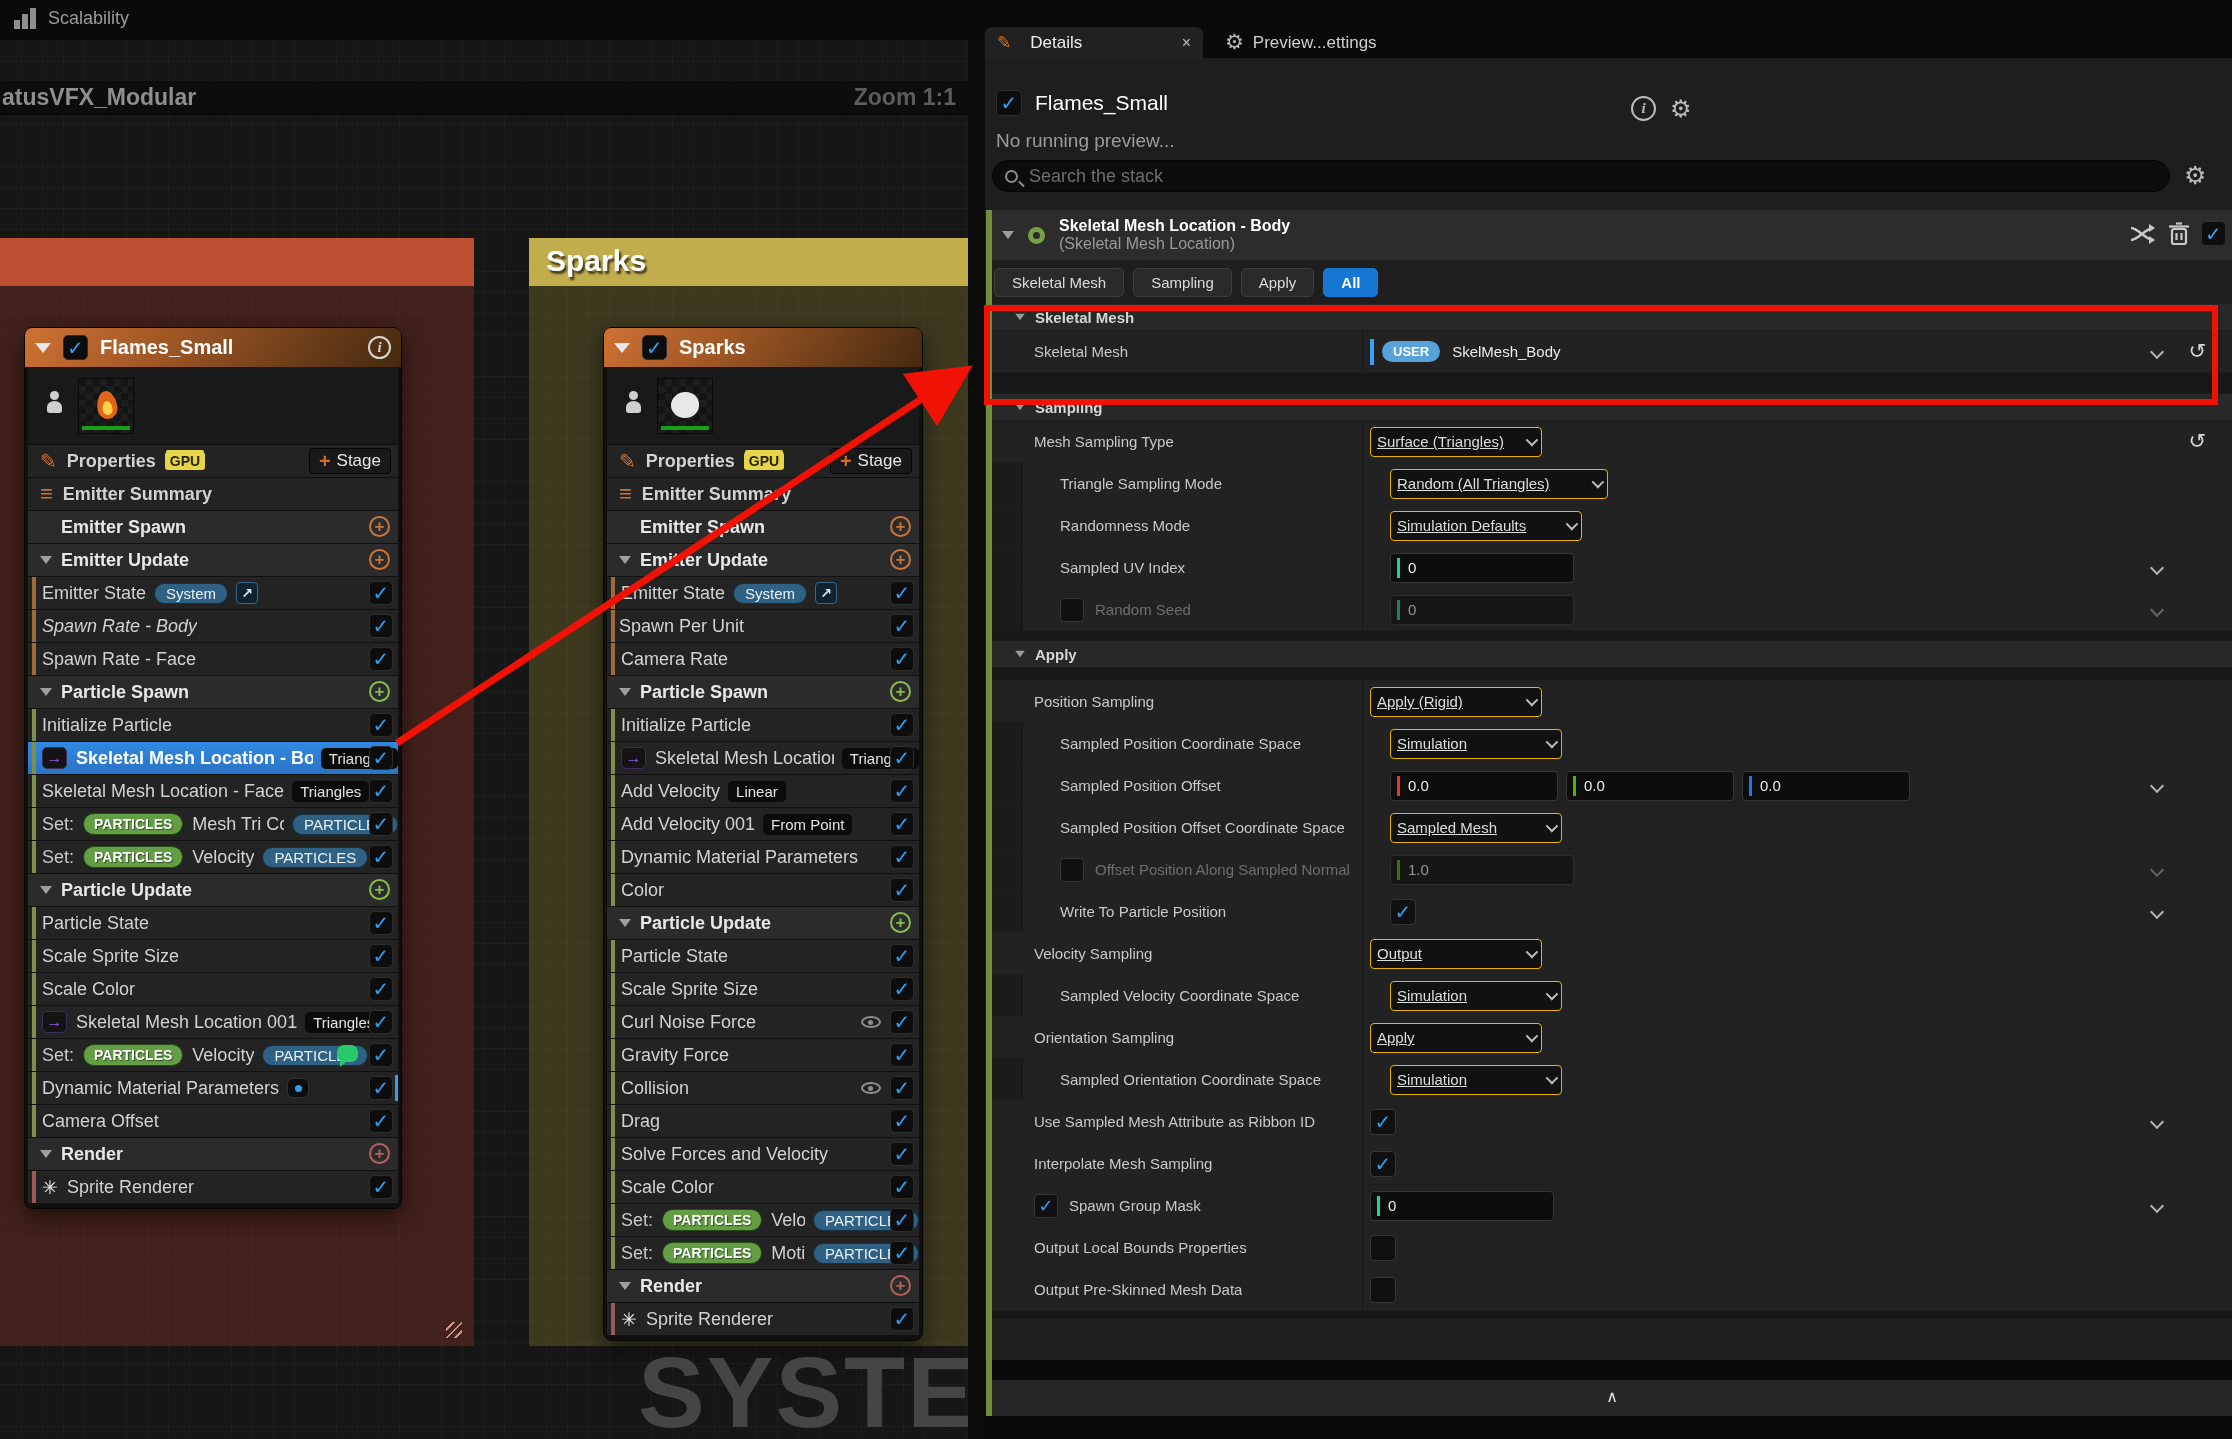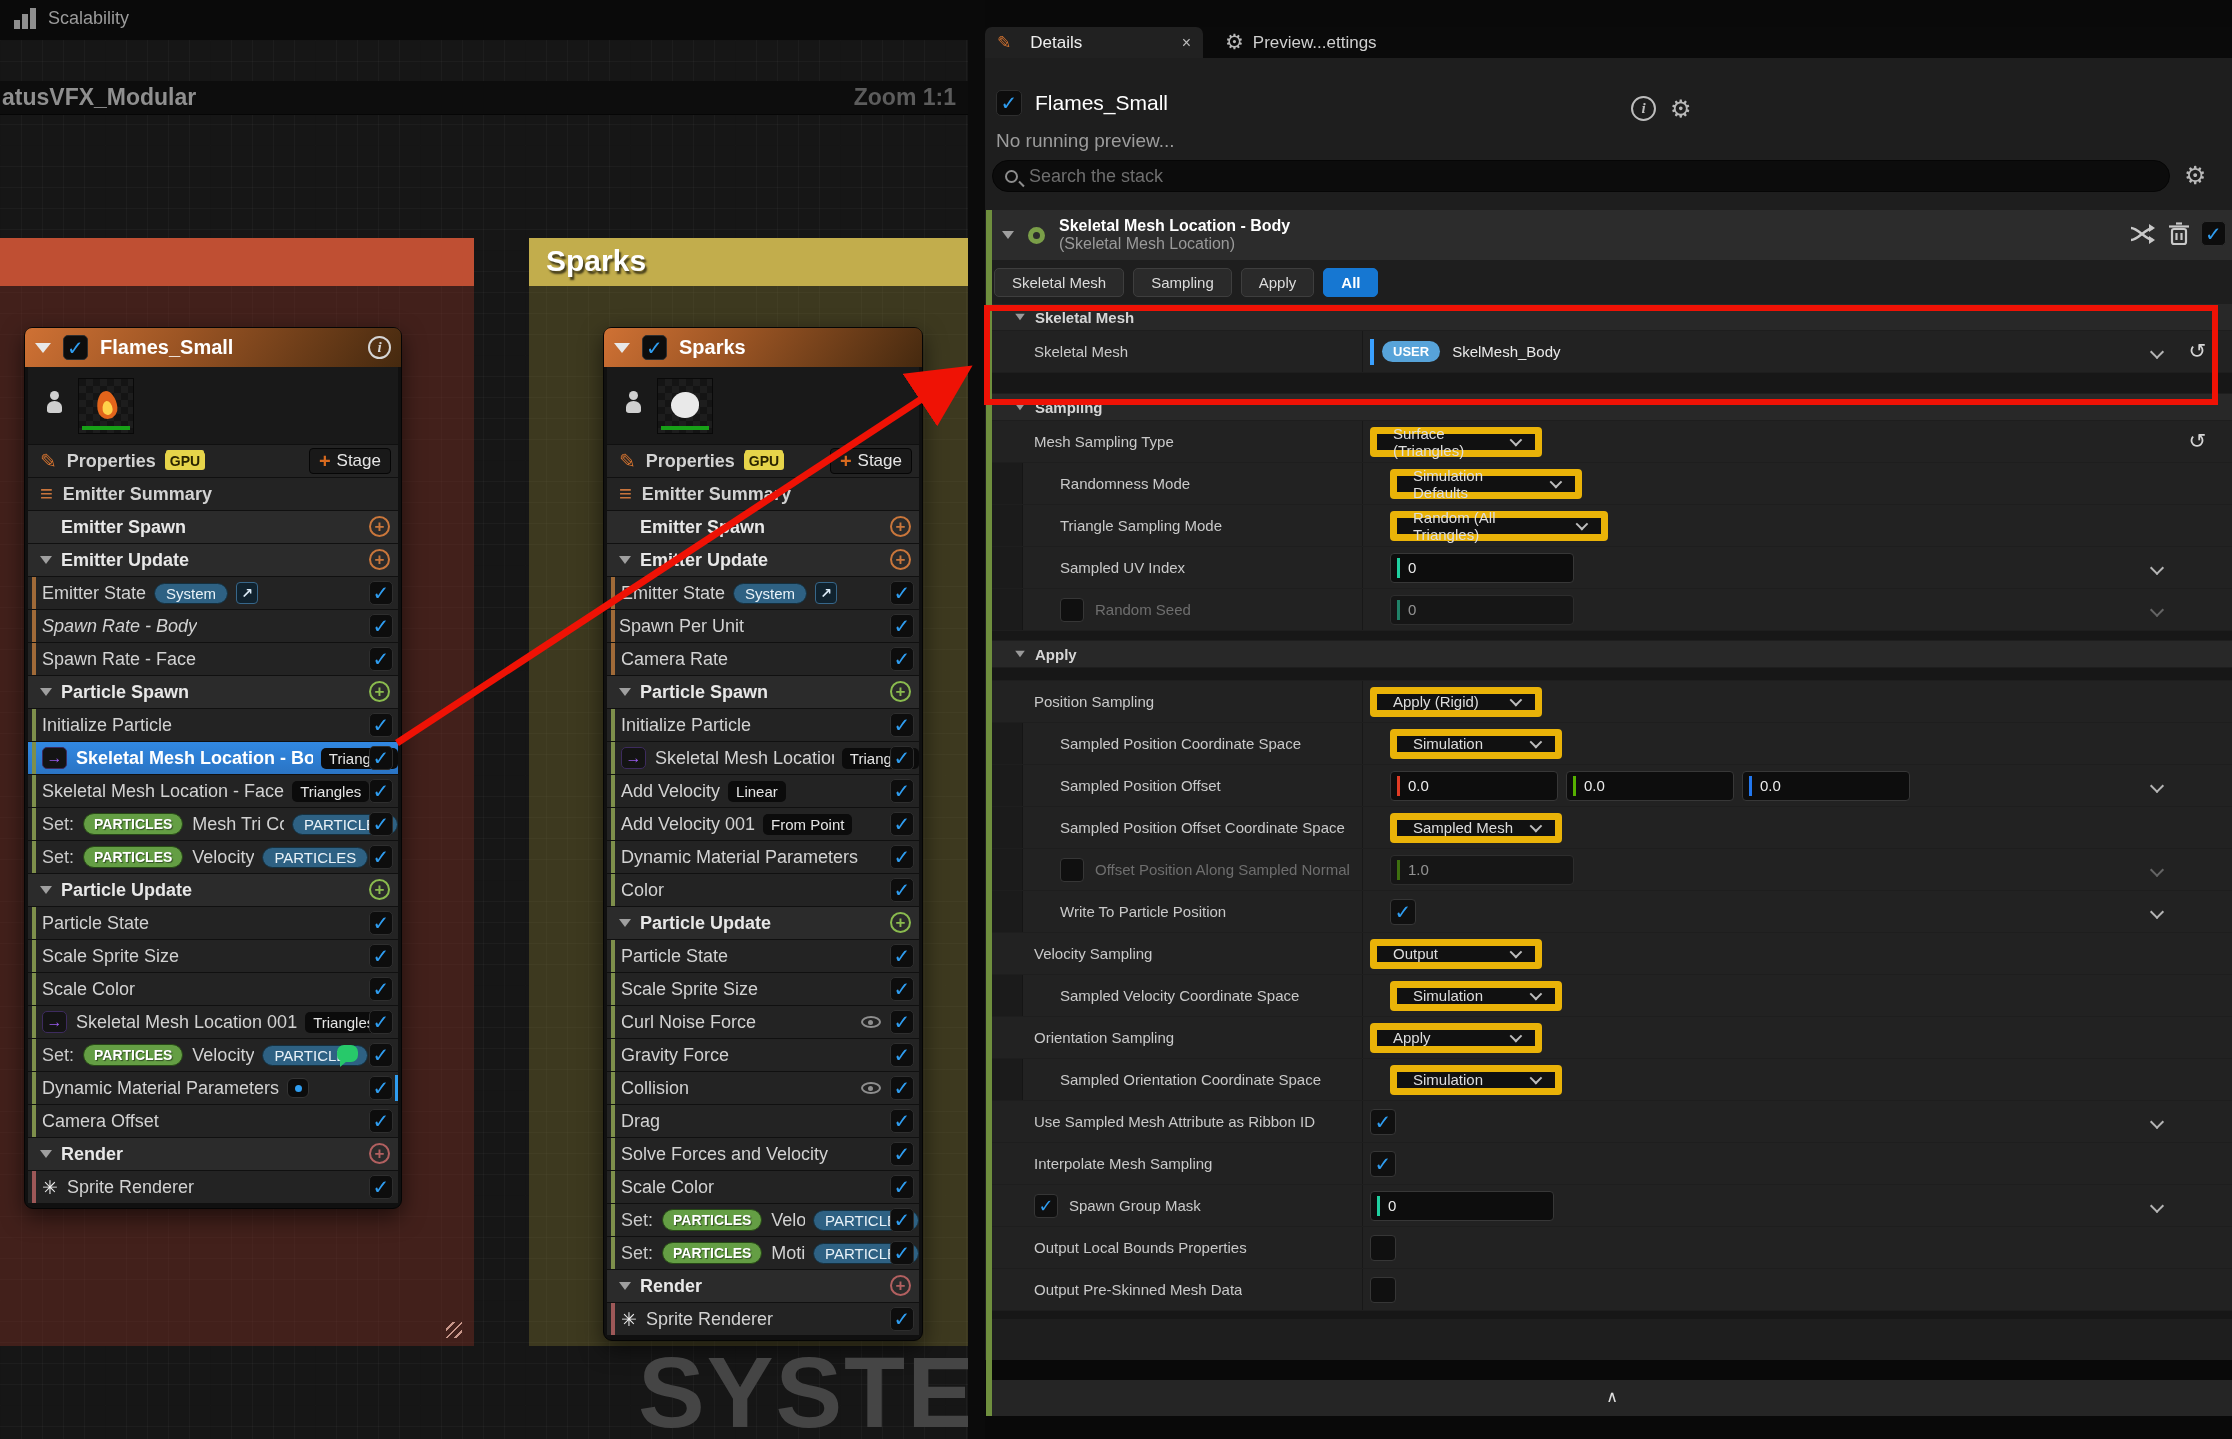--- a/index.html
+++ b/index.html
@@ -164,22 +164,22 @@
       border-right:1px solid #181818; flex:none; position:relative; }
   .drow.ind .labelcol { padding-left:68px; }
   .drow.ind .labelcol::before { content:""; position:absolute; left:0; top:0; bottom:0; width:30px; background:#1b1b1b; border-right:1px solid #151515; }
   .drow .dlabel { color:#c9c9c9; font-size:15px; white-space:nowrap; overflow:hidden; }
   .drow.disabled .dlabel { color:#6e6e6e; }
   .valuecol { display:flex; align-items:center; margin-left:7px; gap:8px; }
   .drow.ind .valuecol { margin-left:27px; }
   .pre-cbx { width:24px; height:24px; background:#101010; border:1px solid #363636; border-radius:4px;
       margin-right:11px; flex:none; display:flex; align-items:center; justify-content:center; }
   .pre-cbx span { color:#2f9df0; font-size:18px; font-weight:bold; }
-  .dd { height:30px; background:#111; border:7px solid #eab308; border-radius:4px; display:flex; align-items:center;
-      padding:0 16px; color:#dedede; font-size:15px; justify-content:space-between; }
+  .dd { height:30px; background:#111; border:1px solid #eab308; border-radius:4px; display:flex; align-items:center;
+      padding:0 6px; color:#dedede; font-size:15px; justify-content:space-between;text-decoration:underline; }
   .dd .chev, .rchev { width:9px; height:9px; border-right:2px solid #bdbdbd; border-bottom:2px solid #bdbdbd;
       transform:rotate(45deg) translateY(-2px); flex:none; margin-left:12px; }
   .dd-a { width:172px; } .dd-b { width:192px; } .dd-c { width:218px; }
   .ninput { width:184px; height:30px; background:#0d0d0d; border:1px solid #373737; border-radius:4px;
       display:flex; align-items:center; padding-left:6px; color:#ececec; font-size:15px; gap:8px; }
   .ninput i { width:3px; height:20px; flex:none; }
   .acc-teal { background:#1fd0a0; } .acc-red { background:#e03b24; } .acc-green { background:#56b000; } .acc-blue { background:#2277ee; }
   .drow.disabled .dd, .drow.disabled .ninput { opacity:.55; }
   .vcheck { width:26px; height:26px; background:#101010; border:1px solid #363636; border-radius:4px;
       display:flex; align-items:center; justify-content:center; }
@@ -729,36 +729,36 @@
           <div class="valuecol">
             <div class="dd dd-a">
               <span>Surface (Triangles)</span>
               <i class="chev"></i>
             </div>
           </div>
           <span class="row-reset">↺</span>
         </div>
         <div class="drow ind">
           <div class="labelcol">
+            <span class="dlabel">Triangle Sampling Mode</span>
+          </div>
+          <div class="valuecol">
+            <div class="dd dd-c">
+              <span>Random (All Triangles)</span>
+              <i class="chev"></i>
+            </div>
+          </div>
+        </div>
+        <div class="drow ind">
+          <div class="labelcol">
             <span class="dlabel">Randomness Mode</span>
           </div>
           <div class="valuecol">
             <div class="dd dd-b">
               <span>Simulation Defaults</span>
-              <i class="chev"></i>
-            </div>
-          </div>
-        </div>
-        <div class="drow ind">
-          <div class="labelcol">
-            <span class="dlabel">Triangle Sampling Mode</span>
-          </div>
-          <div class="valuecol">
-            <div class="dd dd-c">
-              <span>Random (All Triangles)</span>
               <i class="chev"></i>
             </div>
           </div>
         </div>
         <div class="drow ind">
           <div class="labelcol">
             <span class="dlabel">Sampled UV Index</span>
           </div>
           <div class="valuecol">
             <div class="ninput">

